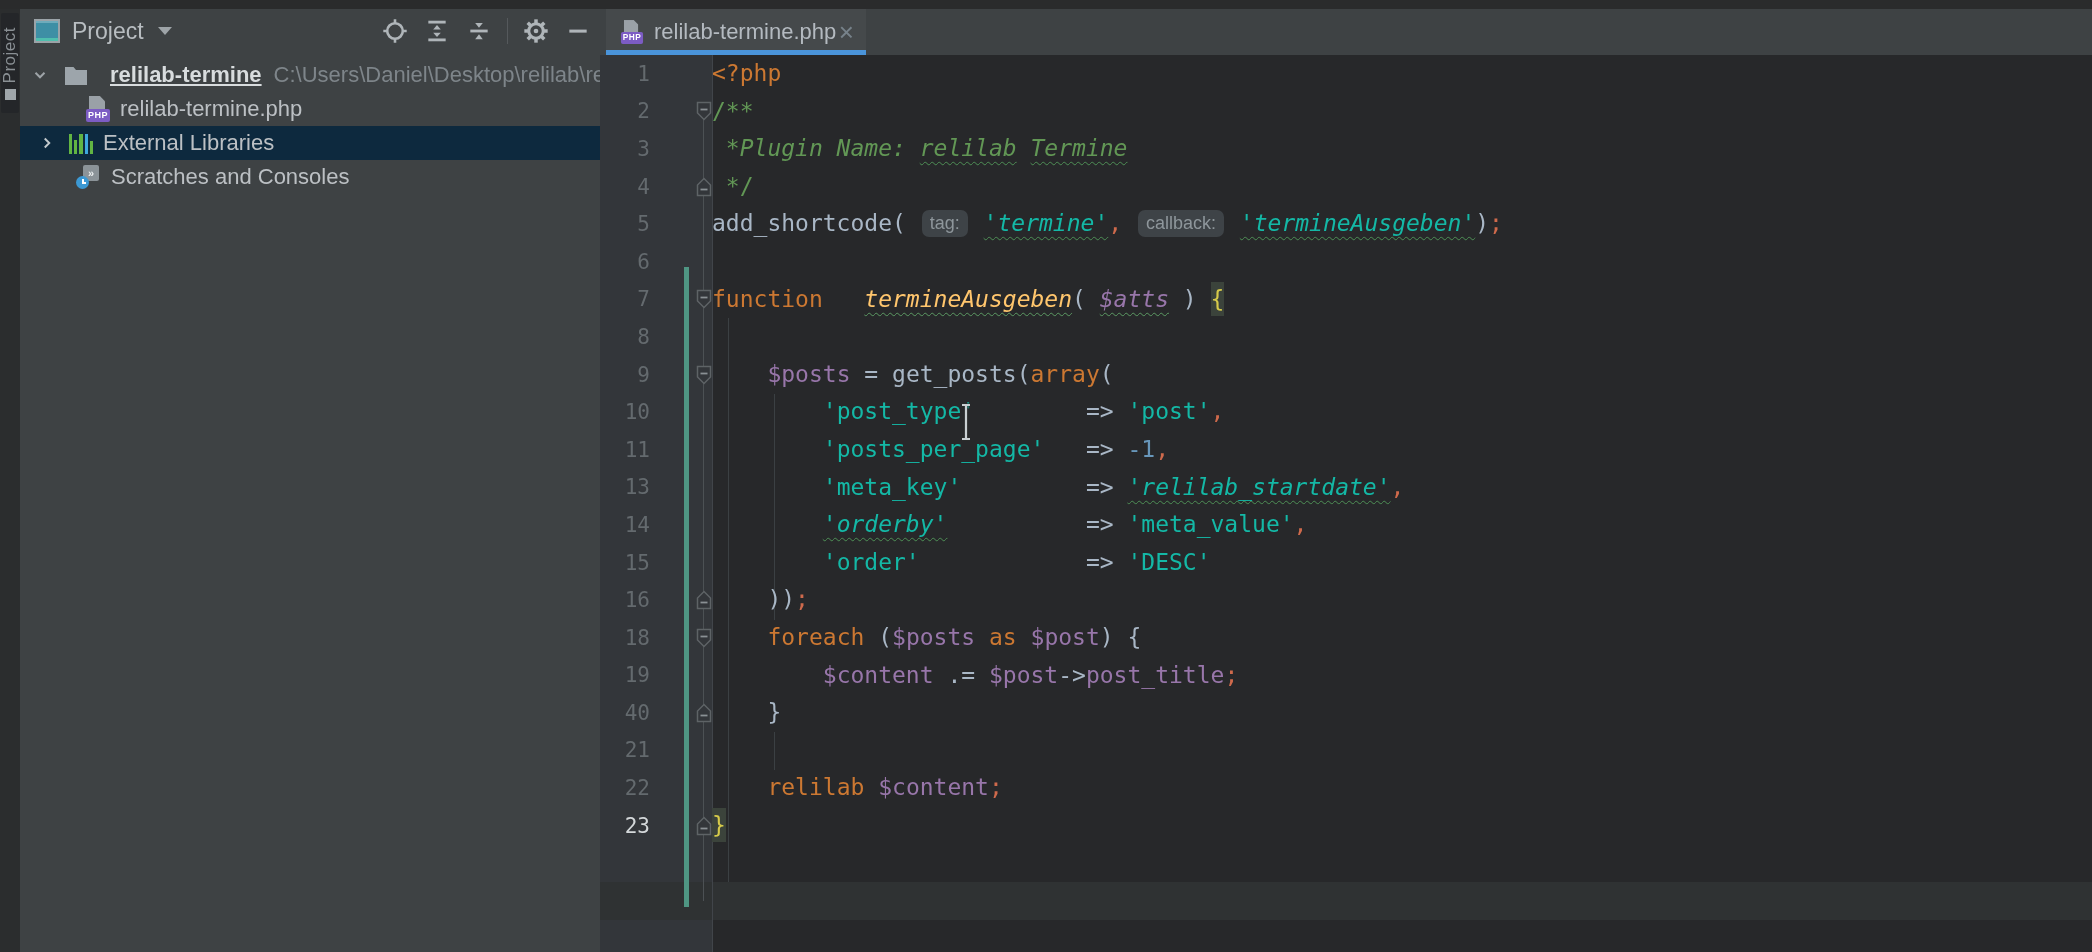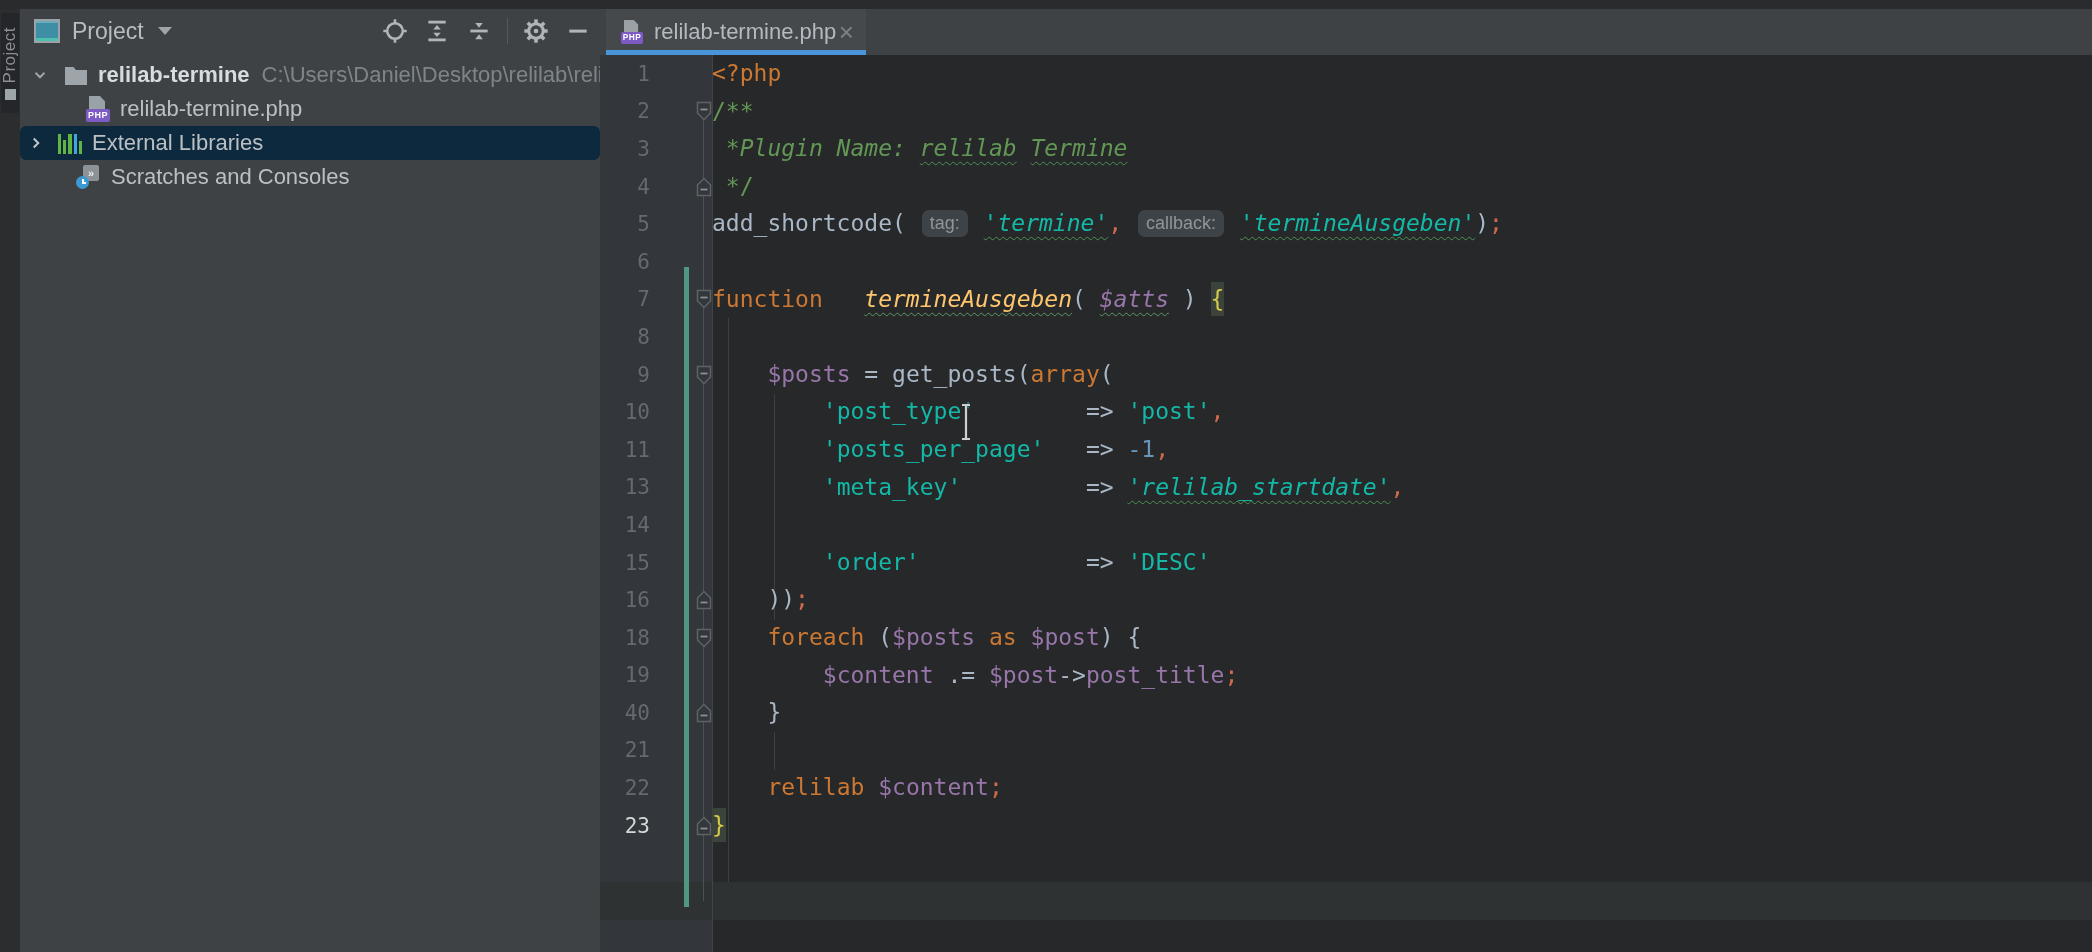--- a/index.html
+++ b/index.html
@@ -28,21 +28,21 @@
   .hdr-tools { position:absolute; right:8px; top:0; height:44px; display:flex; align-items:center; gap:14px; }
   .tool-btn { width:28px; height:28px; display:flex; align-items:center; justify-content:center; border-radius:3px; }
   .tool-div { width:1px; height:26px; background:#55595C; }
   .tool-btn svg { display:block; }
 
   
   .tree { position:absolute; left:0; top:49px; width:580px; }
   .trow { position:relative; height:34px; display:flex; align-items:center; white-space:nowrap; overflow:hidden; font-size:22px; color:#BCC0C4; }
   .trow.selected { background:#0D293E; }
   .tr-chev { flex:none; display:flex; width:20px; justify-content:center; }
-  .tname-bold { font-weight:bold; color:#D8DCDE; margin-left:10px; }
+  .tname-bold { font-weight:bold; color:#D8DCDE; margin-left:22px;text-decoration:underline; }
   .tpath { color:#7E858A; margin-left:12px; }
   .tlabel { margin-left:10px; }
   .ic { flex:none; display:block; }
   
   .php-icon { position:relative; width:24px; height:26px; flex:none; }
   .php-page { position:absolute; left:3px; top:0; width:16px; height:15px; background:#9AA1A7; clip-path:polygon(0 0,68% 0,100% 35%,100% 100%,0 100%); }
   .php-badge { position:absolute; left:0; bottom:0; width:24px; height:13px; background:#7C5CC4; border-radius:2px; color:#fff; font-size:9px; font-weight:bold; line-height:13px; text-align:center; letter-spacing:0.5px; }
   
   .libs-icon { width:24px; height:22px; display:flex; align-items:flex-end; gap:2px; flex:none; }
   .libs-icon i { display:block; width:3.5px; background:#62B543; }
@@ -175,21 +175,21 @@
         <span class="tname-bold">relilab-termine</span>
         <span class="tpath">C:\Users\Daniel\Desktop\relilab\relilab-t</span>
       </div>
       <div class="trow" style="padding-left:66px;">
         <span class="php-icon">
           <span class="php-page"></span>
           <span class="php-badge">PHP</span>
         </span>
         <span class="tlabel">relilab-termine.php</span>
       </div>
-      <div class="trow selected" style="padding-left:6px;border-radius:6px;">
+      <div class="trow selected" style="padding-left:17px;">
         <span class="tr-chev">
           <svg width="18" height="18" viewBox="0 0 24 24">
               <path d="M9 6 L15 12 L9 18" fill="none" stroke="#C3C9CC" stroke-width="2.6"></path>
             </svg>
         </span>
         <span class="libs-icon" style="margin-left:12px;">
           <i style="height:20px;"></i>
             <i style="height:14px;"></i>
             <i style="height:20px;"></i>
             <i class="b" style="height:20px;"></i>
@@ -305,20 +305,21 @@
           <pre class="src"><span class="def">        </span><span class="str">'posts_per_page'</span><span class="def">   </span><span class="def">=&gt; </span><span class="num-lit">-1</span><span class="pun">,</span></pre>
         </div>
         <div class="line">
           <div class="num">13</div>
           <div class="foldcell"></div>
           <pre class="src"><span class="def">        </span><span class="str">'meta_key'</span><span class="def">         </span><span class="def">=&gt; </span><span class="str u">'relilab_startdate'</span><span class="pun">,</span></pre>
         </div>
         <div class="line">
           <div class="num">14</div>
           <div class="foldcell"></div>
+          <pre class="src"><span class="def">        </span><span class="str u">'orderby'</span><span class="def">          </span><span class="def">=&gt; </span><span class="str">'meta_value'</span><span class="pun">,</span></pre>
         </div>
         <div class="line">
           <div class="num">15</div>
           <div class="foldcell"></div>
           <pre class="src"><span class="def">        </span><span class="str">'order'</span><span class="def">            </span><span class="def">=&gt; </span><span class="str">'DESC'</span></pre>
         </div>
         <div class="line">
           <div class="num">16</div>
           <div class="foldcell">
             <div class="fold"><svg width="16" height="20" viewBox="0 0 16 20">

